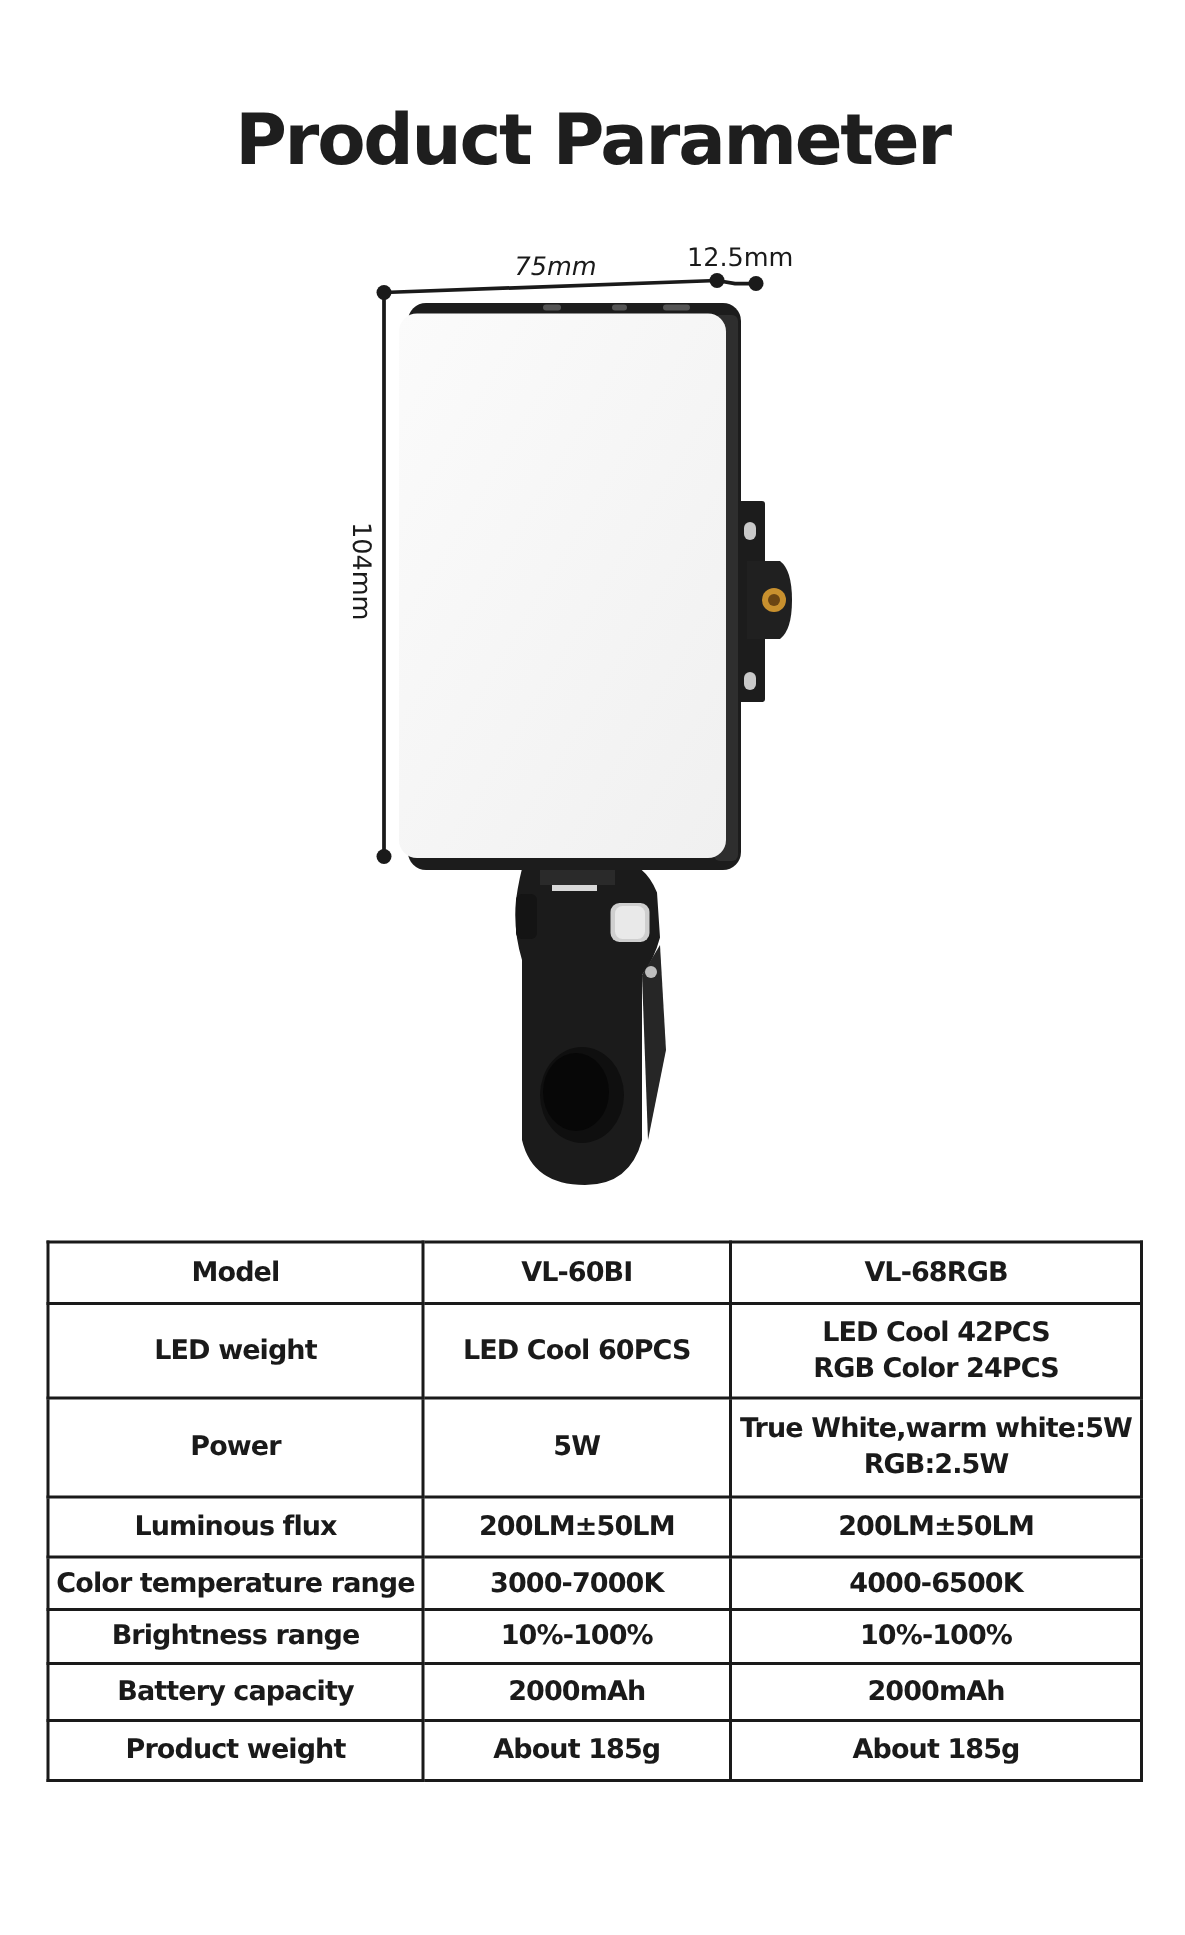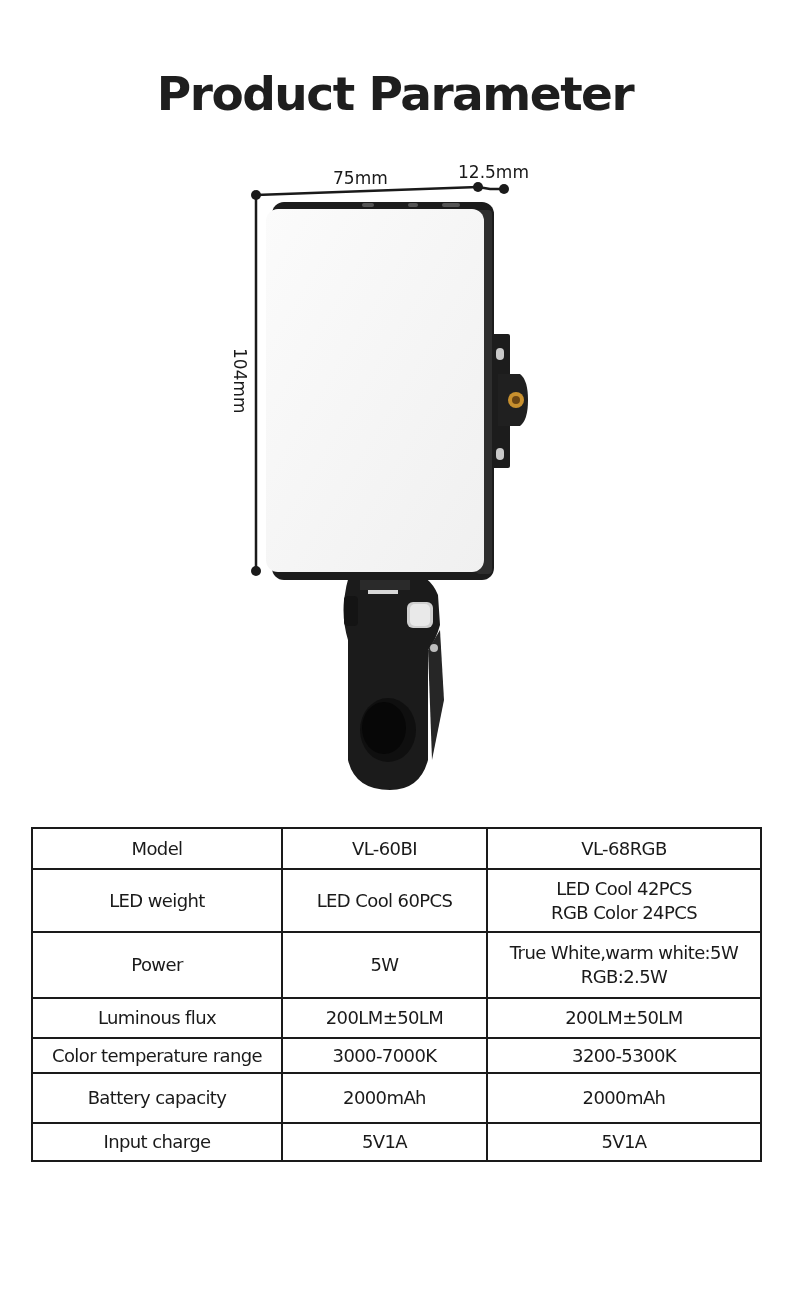--- a/index.html
+++ b/index.html
@@ -2,26 +2,26 @@
 <html><head>
 <meta charset="utf-8">
 <style>
   html, body { margin: 0; padding: 0; background: #ffffff; }
   body { width: 790px; height: 1290px; position: relative; overflow: hidden;
          font-family: "Liberation Sans", sans-serif; color: #1a1a1a; }
   .title { position: absolute; left: 0; top: 66px; width: 790px; text-align: center;
            font-family: "DejaVu Sans", sans-serif; font-weight: bold; font-size: 47px;
            letter-spacing: -1.5px; color: #1e1e1e; }
   .dim-label { position: absolute; font-family: "DejaVu Sans", sans-serif; font-size: 17px; color: #1a1a1a; }
-  .dim-h { left: 333px; top: 168px; }
+  .dim-h { left: 343px; top: 168px; font-style: italic; }
   .dim-d { left: 458px; top: 162px; }
   .dim-v { left: 226px; top: 348px; transform: rotate(90deg); transform-origin: left top; left: 250px; }
   .product { position: absolute; left: 0; top: 0; }
   table.spec { position: absolute; left: 31px; top: 827px; width: 729px; border-collapse: collapse;
-               table-layout: fixed; }
+               table-layout: fixed; font-weight: bold; }
   table.spec td { border: 2px solid #1a1a1a; text-align: center; vertical-align: middle;
                   font-family: "DejaVu Sans", sans-serif; font-size: 18px; letter-spacing: -0.6px;
                   color: #1a1a1a; padding: 0; line-height: 24px; }
   table.spec td .line { display: block; }
 </style>
 </head>
 <body>
 
 <div class="title">Product Parameter</div>
 
@@ -121,35 +121,44 @@
         <td>
           <span class="line">200LM±50LM</span>
         </td>
       </tr>
       <tr style="height: 35px; margin-left: 44px;">
         <td>Color temperature range</td>
         <td>
           <span class="line">3000-7000K</span>
         </td>
         <td>
-          <span class="line">3200-5300K</span>
+          <span class="line">4000-6500K</span>
         </td>
       </tr>
-      <tr style="height: 50px;">
+      <tr style="height: 36px;">
+        <td>Brightness range</td>
+        <td>
+          <span class="line">10%-100%</span>
+        </td>
+        <td>
+          <span class="line">10%-100%</span>
+        </td>
+      </tr>
+      <tr style="height: 38px;">
         <td>Battery capacity</td>
         <td>
           <span class="line">2000mAh</span>
         </td>
         <td>
           <span class="line">2000mAh</span>
         </td>
       </tr>
-      <tr style="height: 38px;">
-        <td>Input charge</td>
+      <tr style="height: 40px;">
+        <td>Product weight</td>
         <td>
-          <span class="line">5V1A</span>
+          <span class="line">About 185g</span>
         </td>
         <td>
-          <span class="line">5V1A</span>
+          <span class="line">About 185g</span>
         </td>
       </tr>
     </tbody>
 </table>
 
 </body></html>

